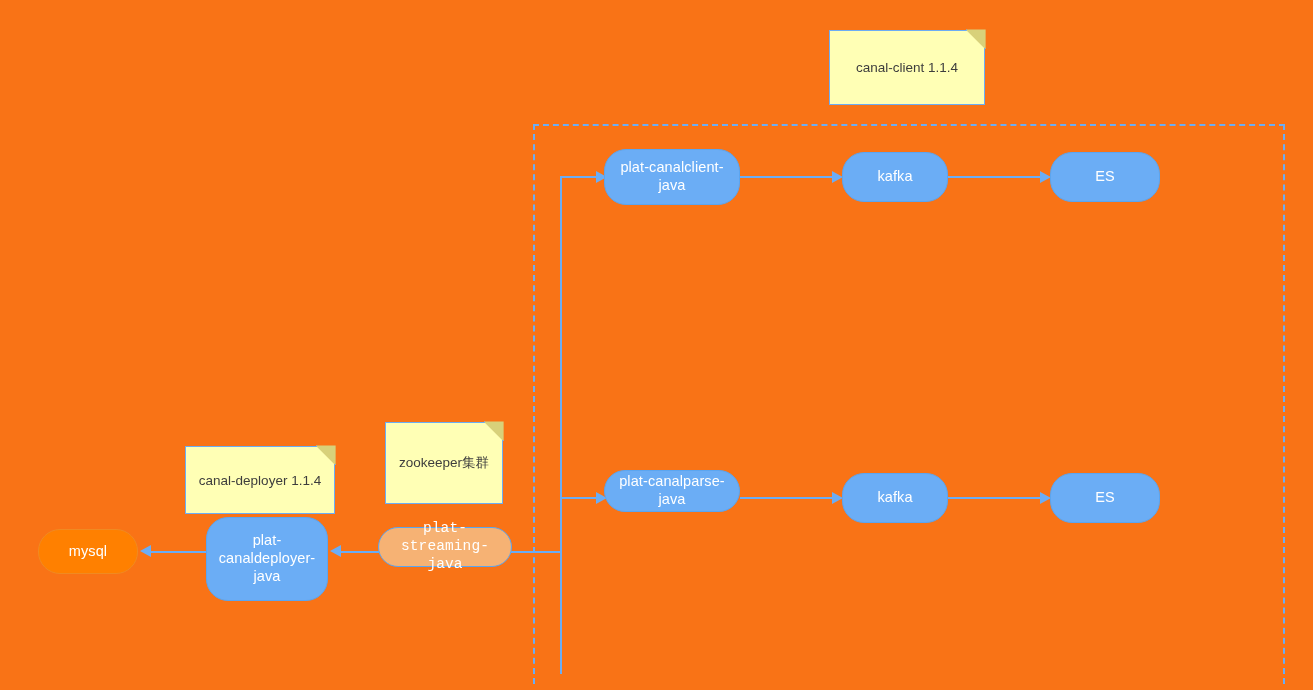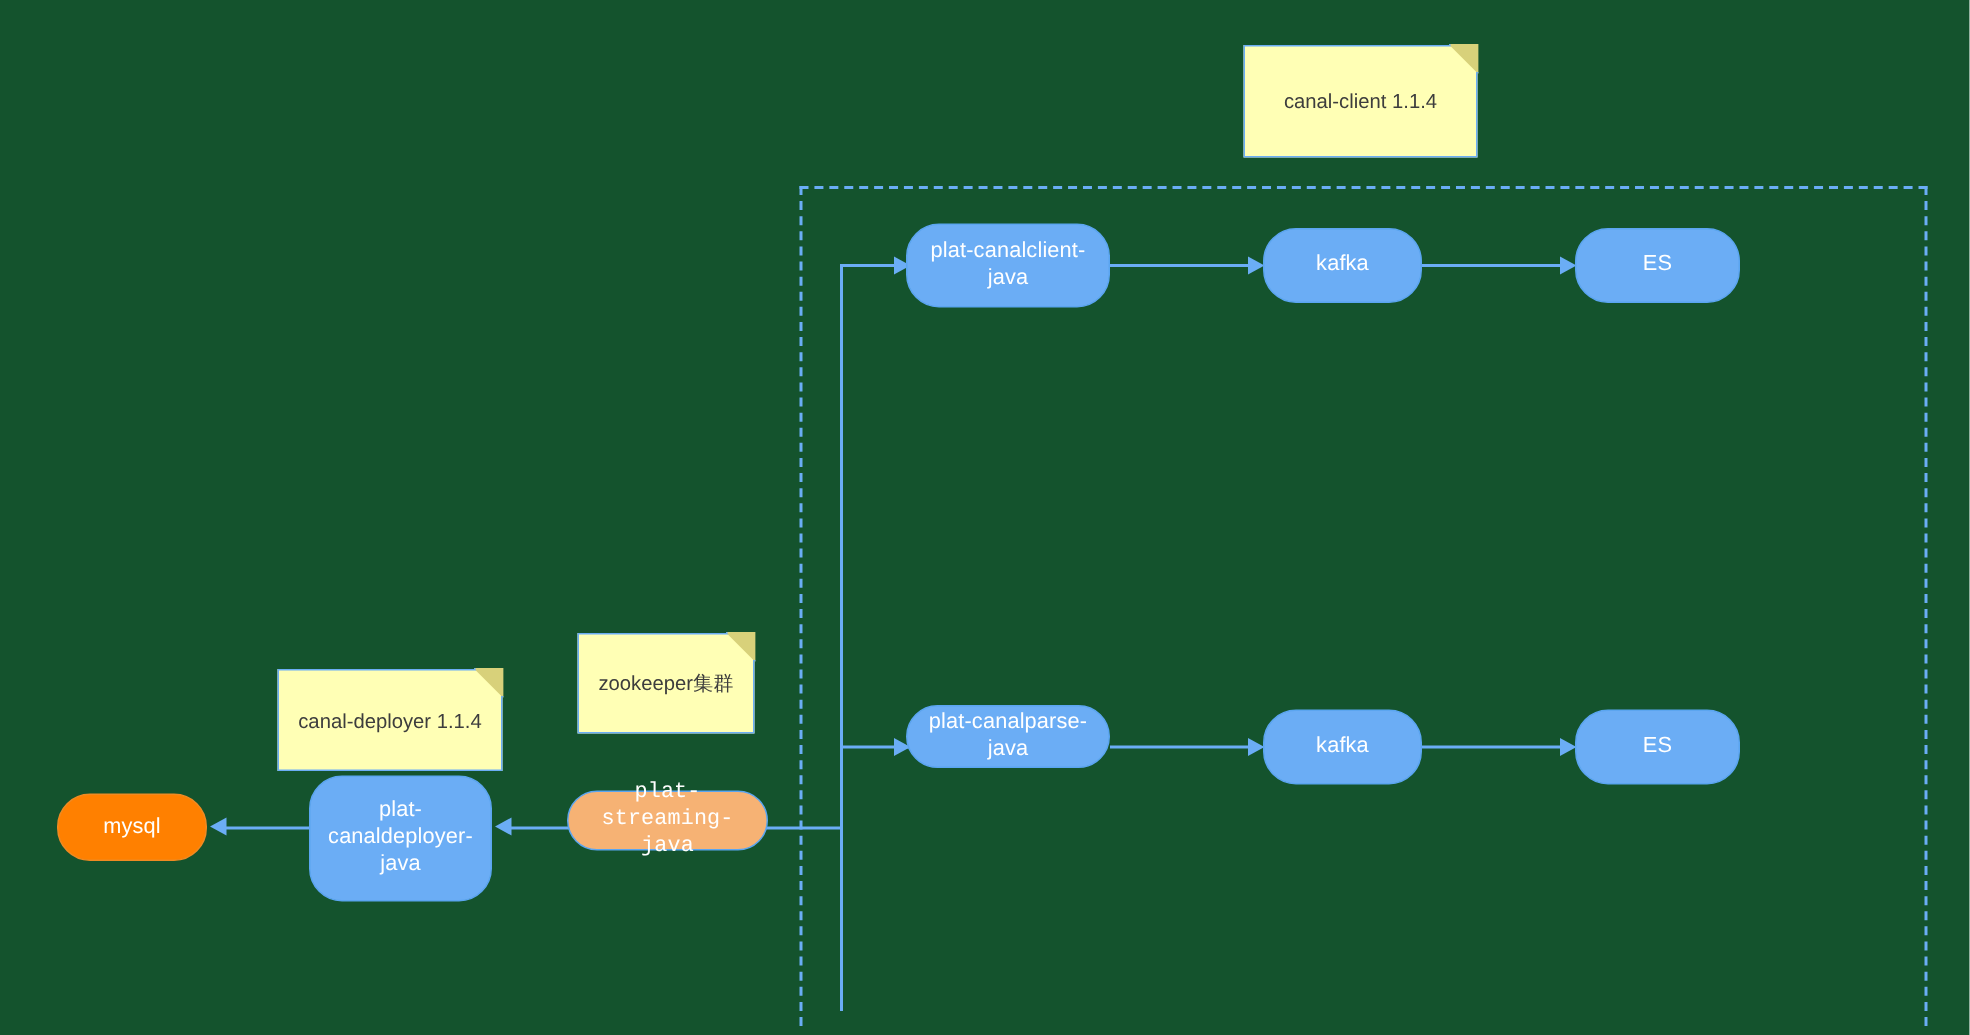--- a/index.html
+++ b/index.html
@@ -8,21 +8,21 @@
     padding: 0;
     background: #ffffff;
   }
   body {
     font-family: "Liberation Sans", "DejaVu Sans", sans-serif;
   }
   #canvas {
     position: relative;
     width: 1313px;
     height: 690px;
-    background: #14532d;
+    background: #f97316;
     overflow: hidden;
   }
   
   .node {
     position: absolute;
     box-sizing: border-box;
     display: flex;
     align-items: center;
     justify-content: center;
     text-align: center;
@@ -111,21 +111,21 @@
   <div class="note" style="left:829px; top:30px; width:156px; height:75px;">
     <span class="fold"></span>
     <span class="ntxt">canal-client 1.1.4</span>
   </div>
 
   <div class="note" style="left:185px; top:446px; width:150px; height:68px;">
     <span class="fold"></span>
     <span class="ntxt">canal-deployer 1.1.4</span>
   </div>
 
-  <div class="note" style="left:385px; top:422px; width:118px; height:67px;">
+  <div class="note" style="left:385px; top:422px; width:118px; height:82px;">
     <span class="fold"></span>
     <span class="ntxt">zookeeper集群</span>
   </div>
 
   <div class="node blue" style="left:604px; top:149px; width:136px; height:56px;">
     <span class="lbl">plat-canalclient-
 java</span>
   </div>
 
   <div class="hline" style="left:740px; top:176px; width:100px;"></div>

